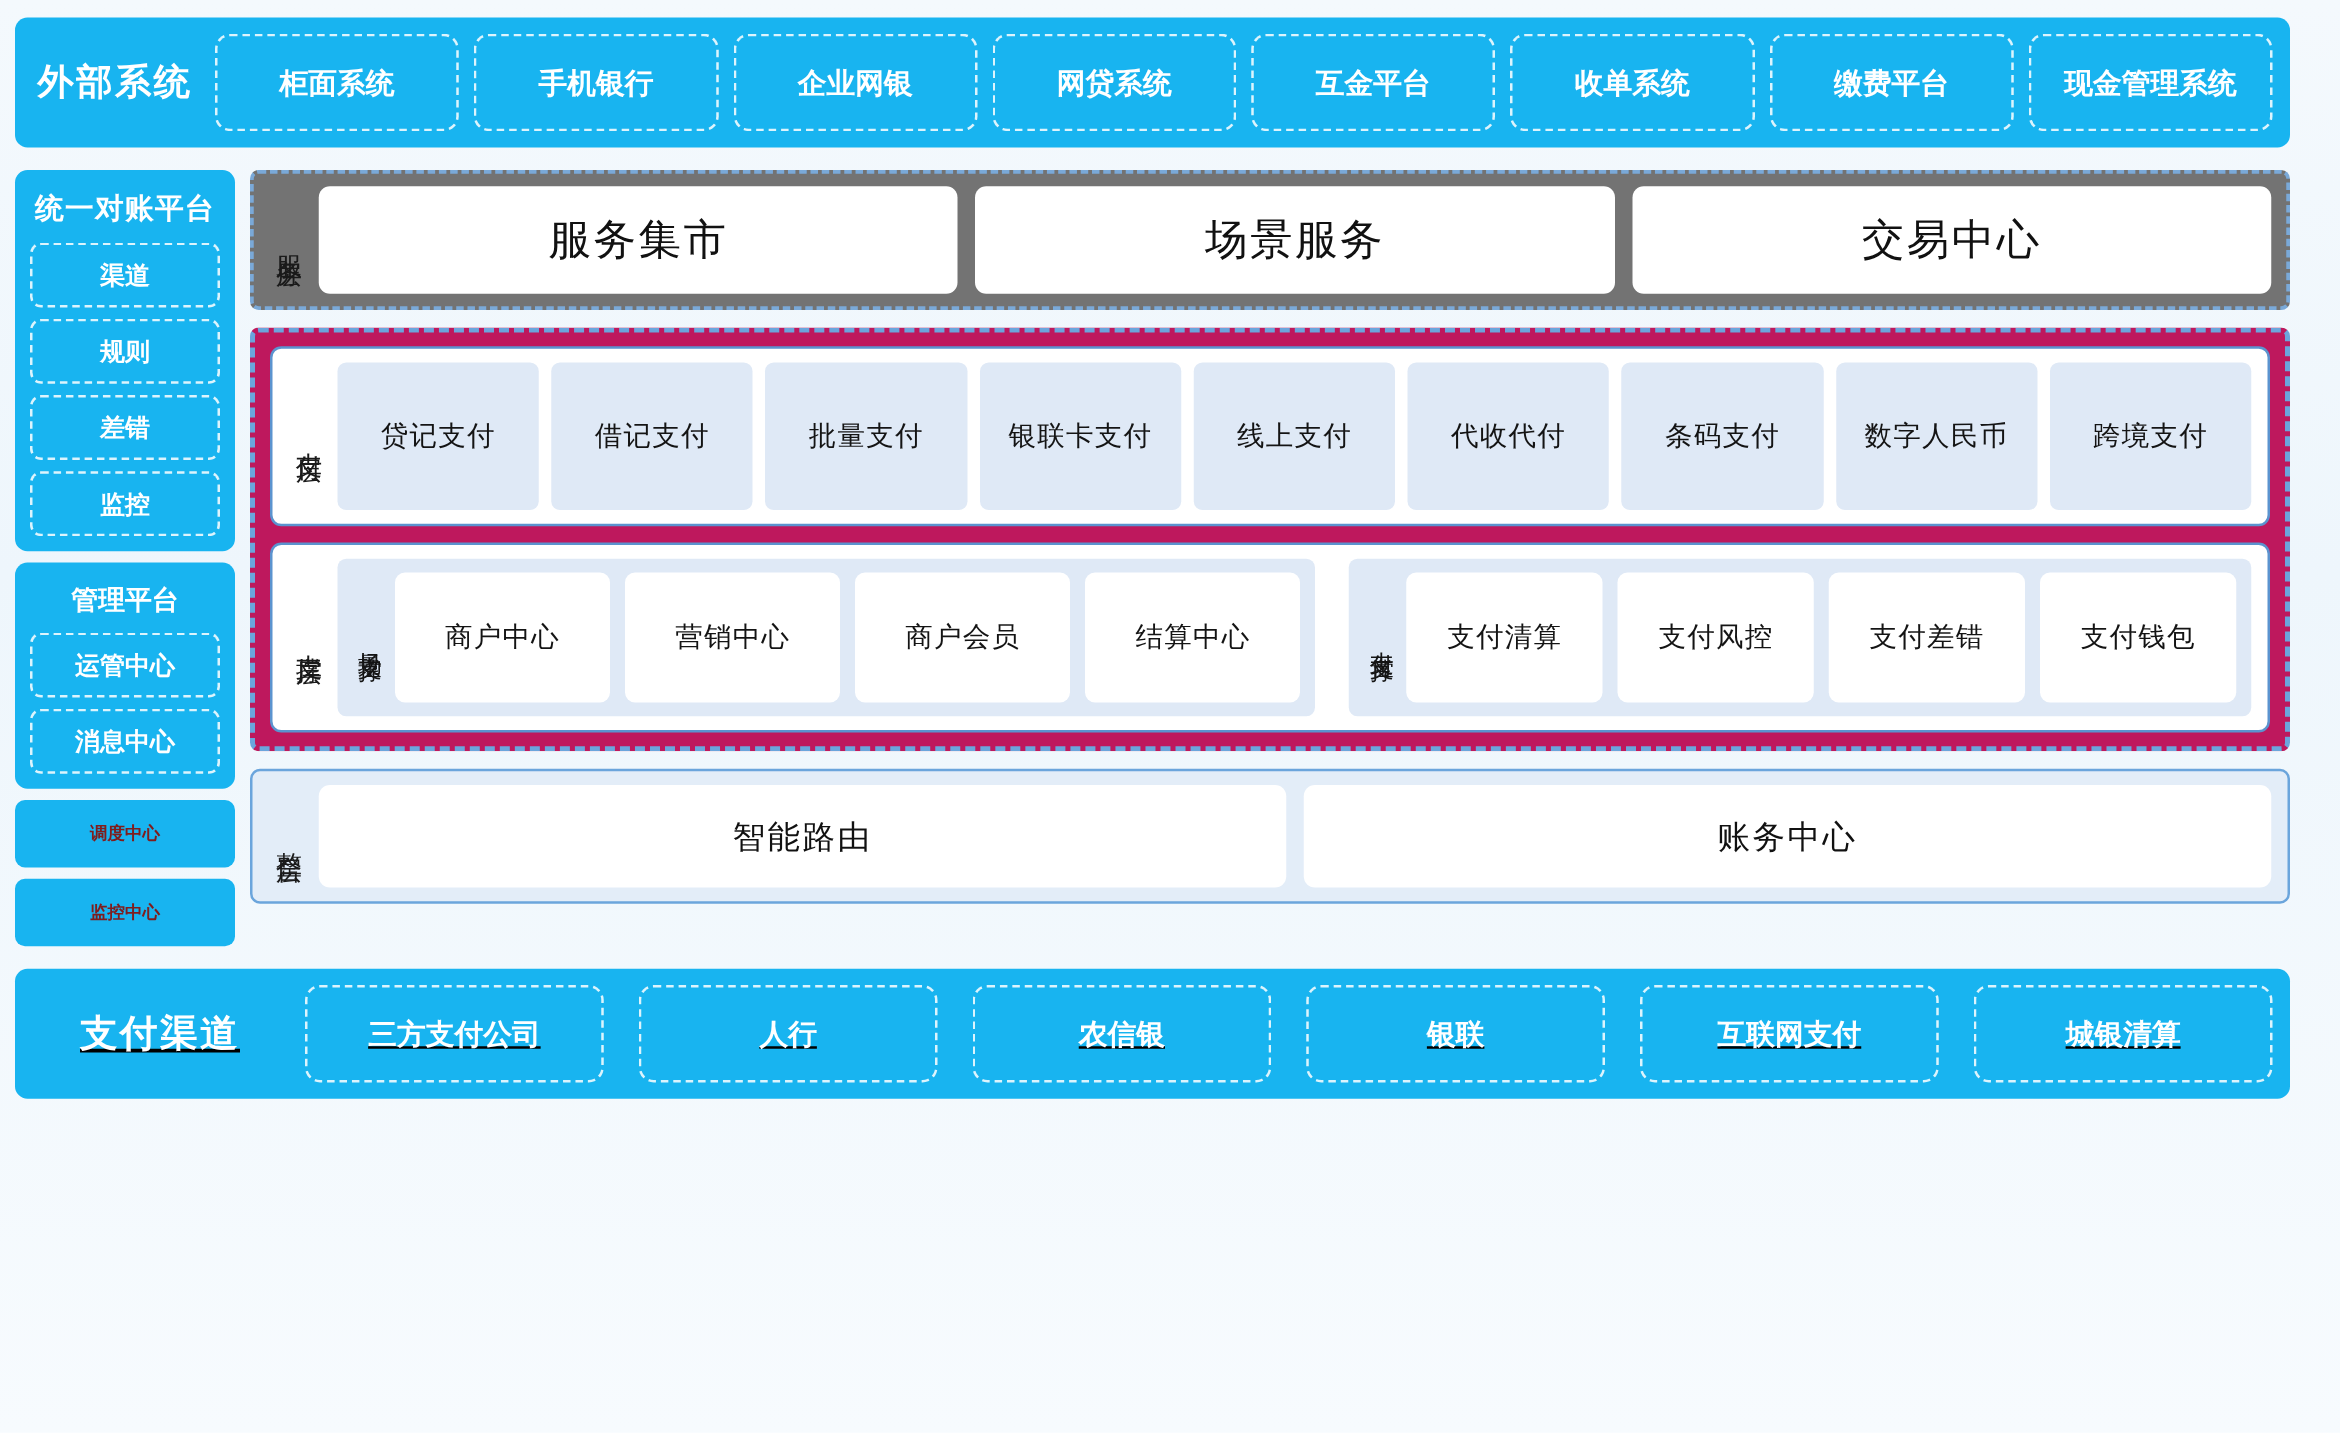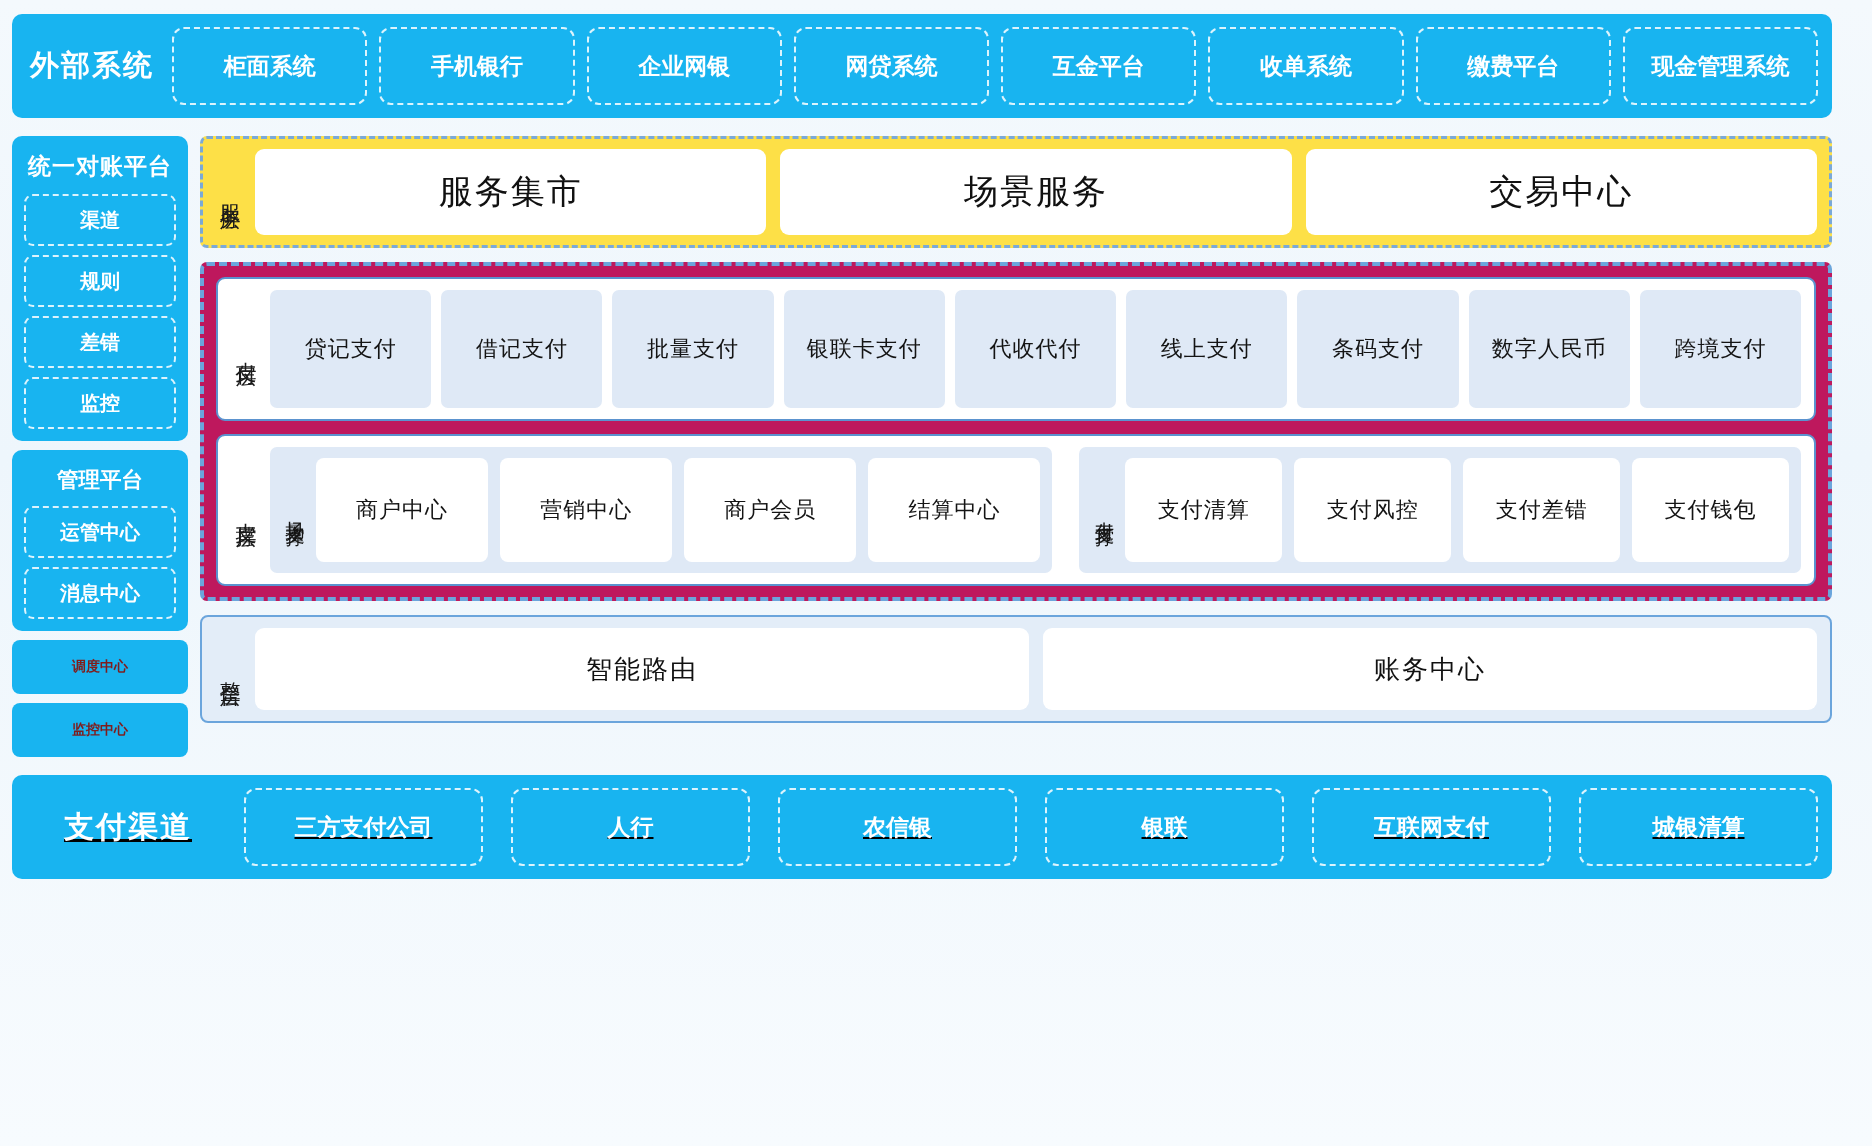--- a/index.html
+++ b/index.html
@@ -60,21 +60,21 @@
     font-size:14px; font-weight:700; height:54px;
     display:flex; align-items:center; justify-content:center;
   }
 
   
   .main-col { flex:1; display:flex; flex-direction:column; gap:14px; min-width:0; }
 
   
   .svc-wrap {
     border:3px dashed #7aa9d8;
-    border-radius:7px; background:#fde047;
+    border-radius:7px; background:#737373;
     padding:10px 12px; display:flex; align-items:center; gap:10px;
   }
   .vlabel {
     writing-mode: vertical-rl; text-orientation: upright;
     font-size:21px; color:#1a1a1a; letter-spacing:3px;
     flex:0 0 auto; text-align:center; line-height:1.05;
     padding:0 4px;
   }
   .svc-cards { display:flex; gap:14px; flex:1; min-width:0; }
   .svc-card {
@@ -192,22 +192,22 @@
 
       <div class="pay-outer">
 
         <div class="inner-box">
           <div class="vlabel">支付层</div>
           <div class="pay-tiles">
             <div class="tile-blue">贷记支付</div>
             <div class="tile-blue">借记支付</div>
             <div class="tile-blue">批量支付</div>
             <div class="tile-blue">银联卡支付</div>
+            <div class="tile-blue">线上支付</div>
             <div class="tile-blue">代收代付</div>
-            <div class="tile-blue">线上支付</div>
             <div class="tile-blue">条码支付</div>
             <div class="tile-blue">数字人民币</div>
             <div class="tile-blue">跨境支付</div>
           </div>
         </div>
 
         <div class="inner-box sup-inner">
           <div class="vlabel">支撑层</div>
           <div class="sup-groups">
 

